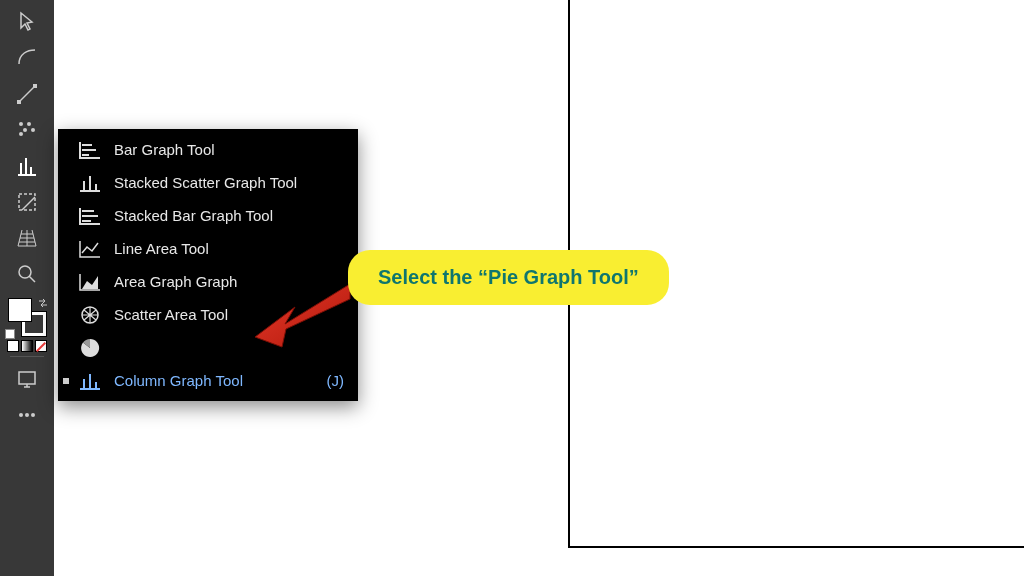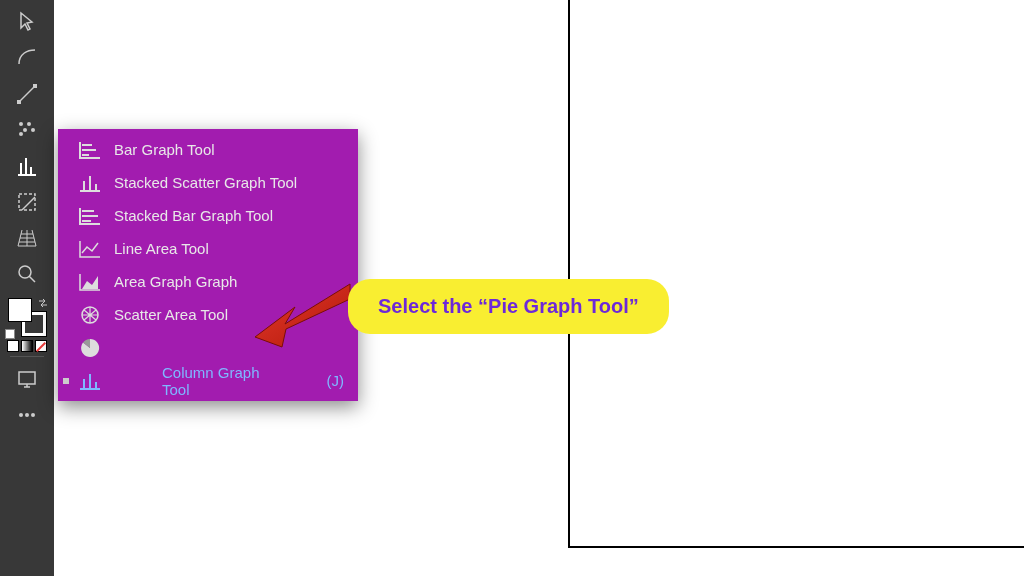--- a/index.html
+++ b/index.html
@@ -116,37 +116,36 @@
       width: 34px;
       height: 1px;
       background: #555;
       margin: 4px 0;
     }
     .flyout {
       position: absolute;
       left: 58px;
       top: 129px;
       width: 300px;
-      background: #a21caf;
+      background: #000000;
       box-shadow: 0 6px 18px rgba(0,0,0,0.45);
       padding: 4px 0;
     }
     .fly-item {
       display: flex;
       align-items: center;
       height: 33px;
       padding: 0 14px 0 20px;
       color: #e8e8e8;
       font-size: 15px;
       cursor: pointer;
       position: relative;
     }
     .fly-item.active {
       color: #7fb8ff;
-      gap: 48px;
     }
     .fly-marker {
       position: absolute;
       left: 5px;
       top: 50%;
       transform: translateY(-50%);
       width: 6px;
       height: 6px;
       background: #ccc;
     }
@@ -181,22 +180,21 @@
     }
     .callout {
       position: absolute;
       left: 348px;
       top: 250px;
       background: #f9ee31;
       padding: 16px 30px;
       border-radius: 22px;
       font-size: 20px;
       font-weight: bold;
-      color: #6d28d9;
-      margin-top: 29px;
+      color: #0f766e;
     }
     .arrow {
       position: absolute;
       left: 250px;
       top: 279px;
       width: 110px;
       height: 70px;
     }
   </style>
 </head>

